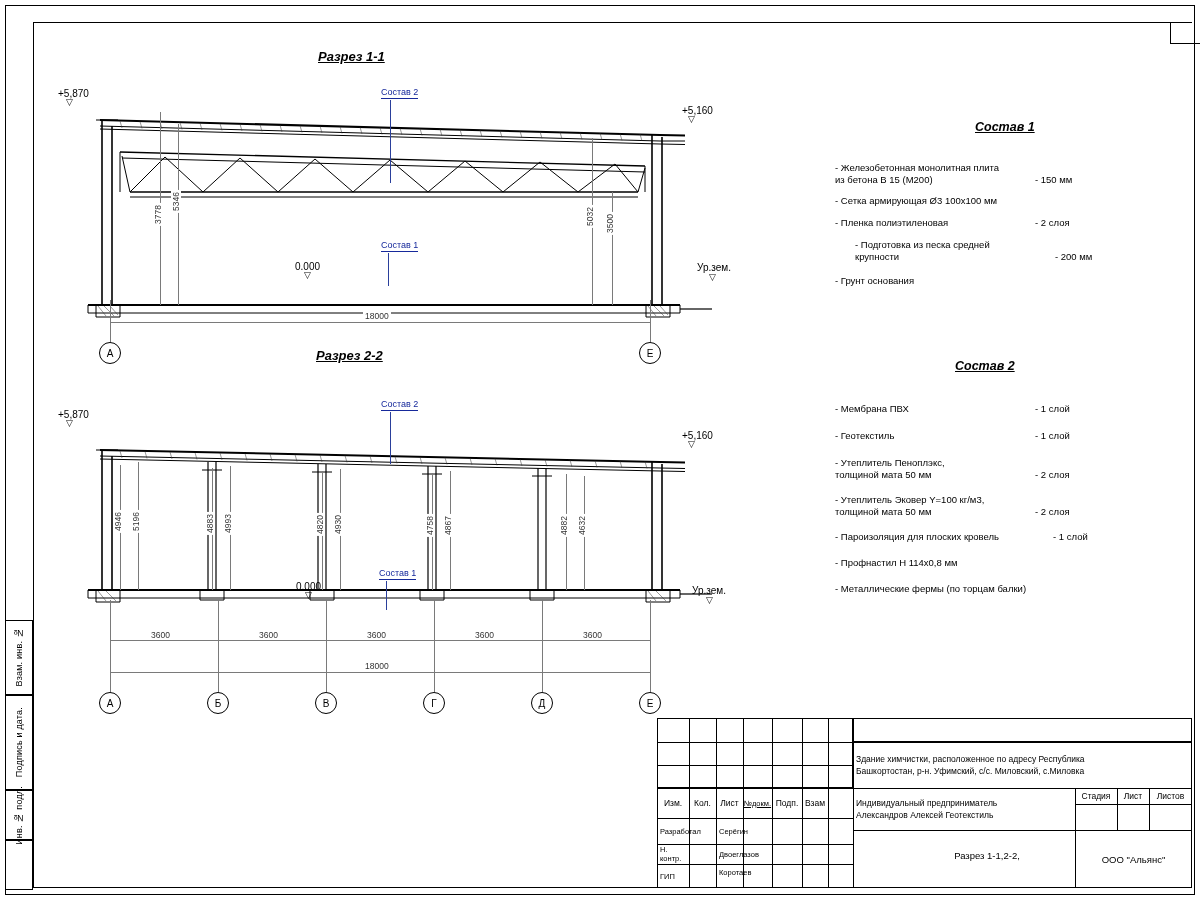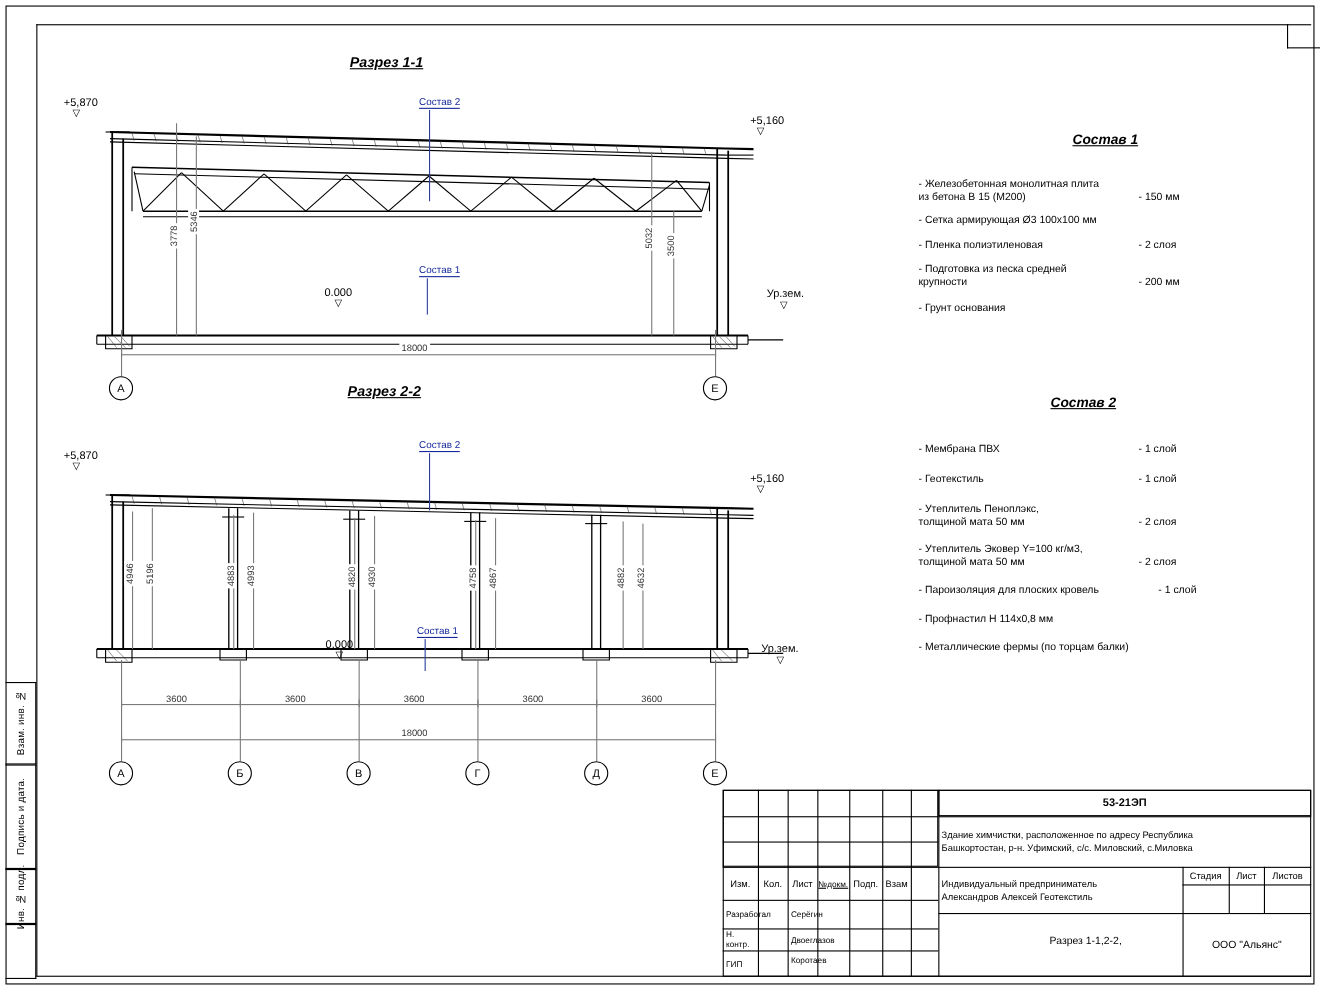--- a/index.html
+++ b/index.html
@@ -417,21 +417,21 @@
    из бетона В 15 (М200)</span>
       <span class="val" style="top:12px;">- 150 мм</span>
     </div>
     <div class="row" style="margin-top:6px;">
       <span class="txt" style="width:220px; white-space:pre-line;">- Сетка армирующая Ø3 100х100 мм</span>
     </div>
     <div class="row" style="margin-top:10px;">
       <span class="txt" style="white-space:pre-line;">- Пленка полиэтиленовая</span>
       <span class="val">-  2 слоя</span>
     </div>
-    <div class="row" style="margin-top:10px;">
+    <div class="row" style="margin-top:10px;margin-left:20px;">
       <span class="txt" style="white-space:pre-line;">- Подготовка из песка средней
    крупности</span>
       <span class="val" style="top:12px;">- 200 мм</span>
     </div>
     <div class="row" style="margin-top:12px;">
       <span class="txt" style="width:220px; white-space:pre-line;">- Грунт основания</span>
     </div>
   </div>
 
   <div class="spec-head" style="left:955px; top:359px;">Состав 2</div>
@@ -464,21 +464,20 @@
     <div class="row">
       <span class="txt" style="width:280px; white-space:pre-line;">- Металлические фермы (по торцам балки)</span>
     </div>
   </div>
 
   <div class="tb">
 
     <div class="bx" style="left:0; top:0; width:535px; height:170px;"></div>
 
     <div class="bx" style="left:196px; top:0; width:339px; height:24px;"></div>
-    <div class="c" style="left:196px; top:0; width:339px; height:24px; font-size:10px; font-weight:bold;">53-21ЭП</div>
 
     <div class="bx" style="left:0; top:0; width:196px; height:70px;"></div>
     <div class="ln vl" style="left:32px; top:0; height:170px; background:#000;"></div>
     <div class="ln vl" style="left:59px; top:0; height:170px; background:#000;"></div>
     <div class="ln vl" style="left:86px; top:0; height:170px; background:#000;"></div>
     <div class="ln vl" style="left:115px; top:0; height:170px; background:#000;"></div>
     <div class="ln vl" style="left:145px; top:0; height:170px; background:#000;"></div>
     <div class="ln vl" style="left:171px; top:0; height:170px; background:#000;"></div>
     <div class="ln vl" style="left:196px; top:0; height:170px; background:#000;"></div>
     <div class="ln hl" style="left:0; top:24px; width:196px; background:#000;"></div>

